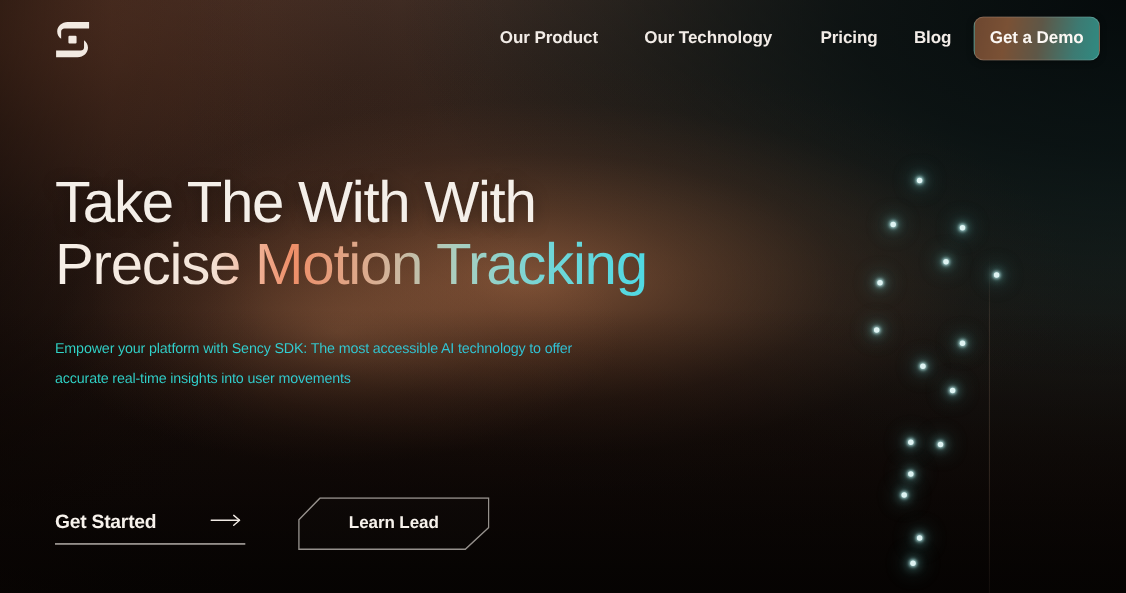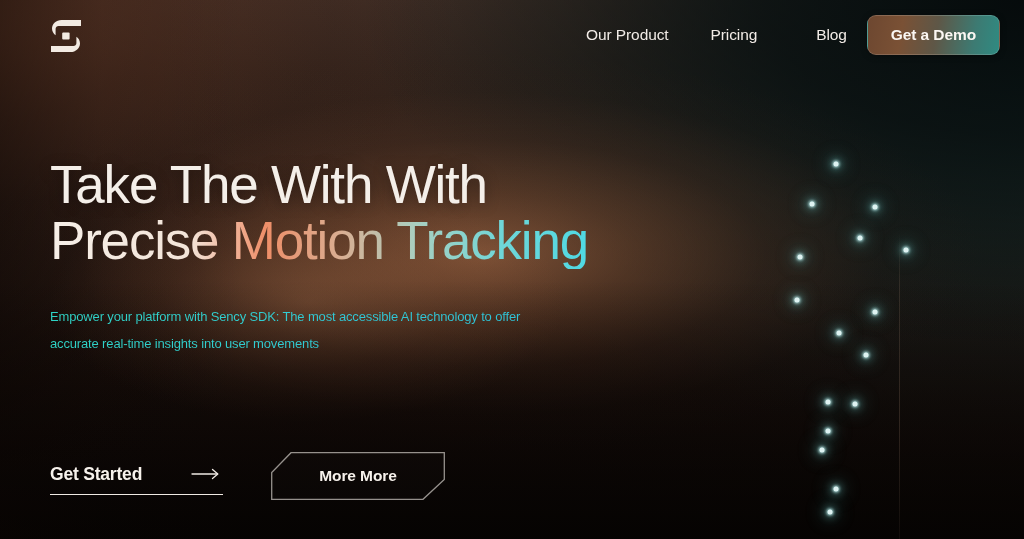--- a/index.html
+++ b/index.html
@@ -136,38 +136,38 @@
   .nav {
     position:absolute; right:0; top:0;
     height:70px;
     display:flex; align-items:center;
     gap:0px;
   }
 
   .nav-link {
     color:#f2ece7;
     font-size:15.5px;
-    font-weight:normal;
+    font-weight:bold;
     letter-spacing:-0.1px;
     text-decoration:none;
     white-space:nowrap;
     padding:6px 0;
     cursor:pointer;
   }
 
   .nav-item-product   { margin-right:42px; }
   .nav-item-technology{ margin-right:44px; }
-  .nav-item-pricing   { margin-right:59px; }
+  .nav-item-pricing   { margin-right:33px; }
   .nav-item-blog      { margin-right:20px;text-align:center; }
 
   .demo-btn {
     position:relative;
     margin-right:24px;
     height:40px;
-    padding:0 23px;
+    padding:0 14px;
     display:flex; align-items:center; justify-content:center;
     border-radius:9px;
     border:1px solid rgba(255,255,255,0.16);
     background:linear-gradient(100deg,
       #6d4730 0%,
       #7a5135 26%,
       #5e5747 52%,
       #3d7a72 80%,
       #2f8b82 100%);
     color:#fbf7f3;
@@ -313,20 +313,21 @@
     <a class="logo" href="#" aria-label="logo">
       <svg width="36" height="34" viewBox="0 0 36 34" fill="none" xmlns="http://www.w3.org/2000/svg">
         <path d="M33 1 H13.5 C8.2 1 4 5 4 9.6 C4 12.4 5.4 14.8 7.6 16.3 L7.6 9.8 C7.6 8.2 8.9 7 10.6 7 H33 Z" fill="#f2eae2"></path>
         <path d="M3 33 H22.5 C27.8 33 32 29 32 24.4 C32 21.6 30.6 19.2 28.4 17.7 L28.4 24.2 C28.4 25.8 27.1 27 25.4 27 H3 Z" fill="#f2eae2"></path>
         <rect x="14.2" y="13.6" width="7.4" height="7" rx="1" fill="#f2eae2"></rect>
       </svg>
     </a>
 
     <nav class="nav">
       <a class="nav-link nav-item-product" href="#">Our Product</a>
+      <a class="nav-link nav-item-technology" href="#">Our Technology</a>
       <a class="nav-link nav-item-pricing" href="#">Pricing</a>
       <a class="nav-link nav-item-blog" href="#">Blog</a>
       <div class="demo-btn">
         <span>Get a Demo</span>
       </div>
     </nav>
   </div>
 
   <div class="hero">
     <h1 class="headline headline-1">Take The With With</h1>
@@ -345,18 +346,18 @@
         </svg>
       </span>
     </div>
 
     <div class="learn-more">
       <span class="learn-more-shape">
         <svg width="174" height="48" viewBox="0 0 174 48" fill="none" xmlns="http://www.w3.org/2000/svg" preserveAspectRatio="none">
           <path d="M20 0.7 H173.3 V27.5 L152 47.3 H0.7 V20.5 Z" stroke="rgba(236,230,224,0.62)" stroke-width="1.3" fill="rgba(255,255,255,0.012)"></path>
         </svg>
       </span>
-      <span class="learn-more-label">More More</span>
+      <span class="learn-more-label">Learn Lead</span>
     </div>
 
   </div>
 
 </div>
 
 </body></html>

